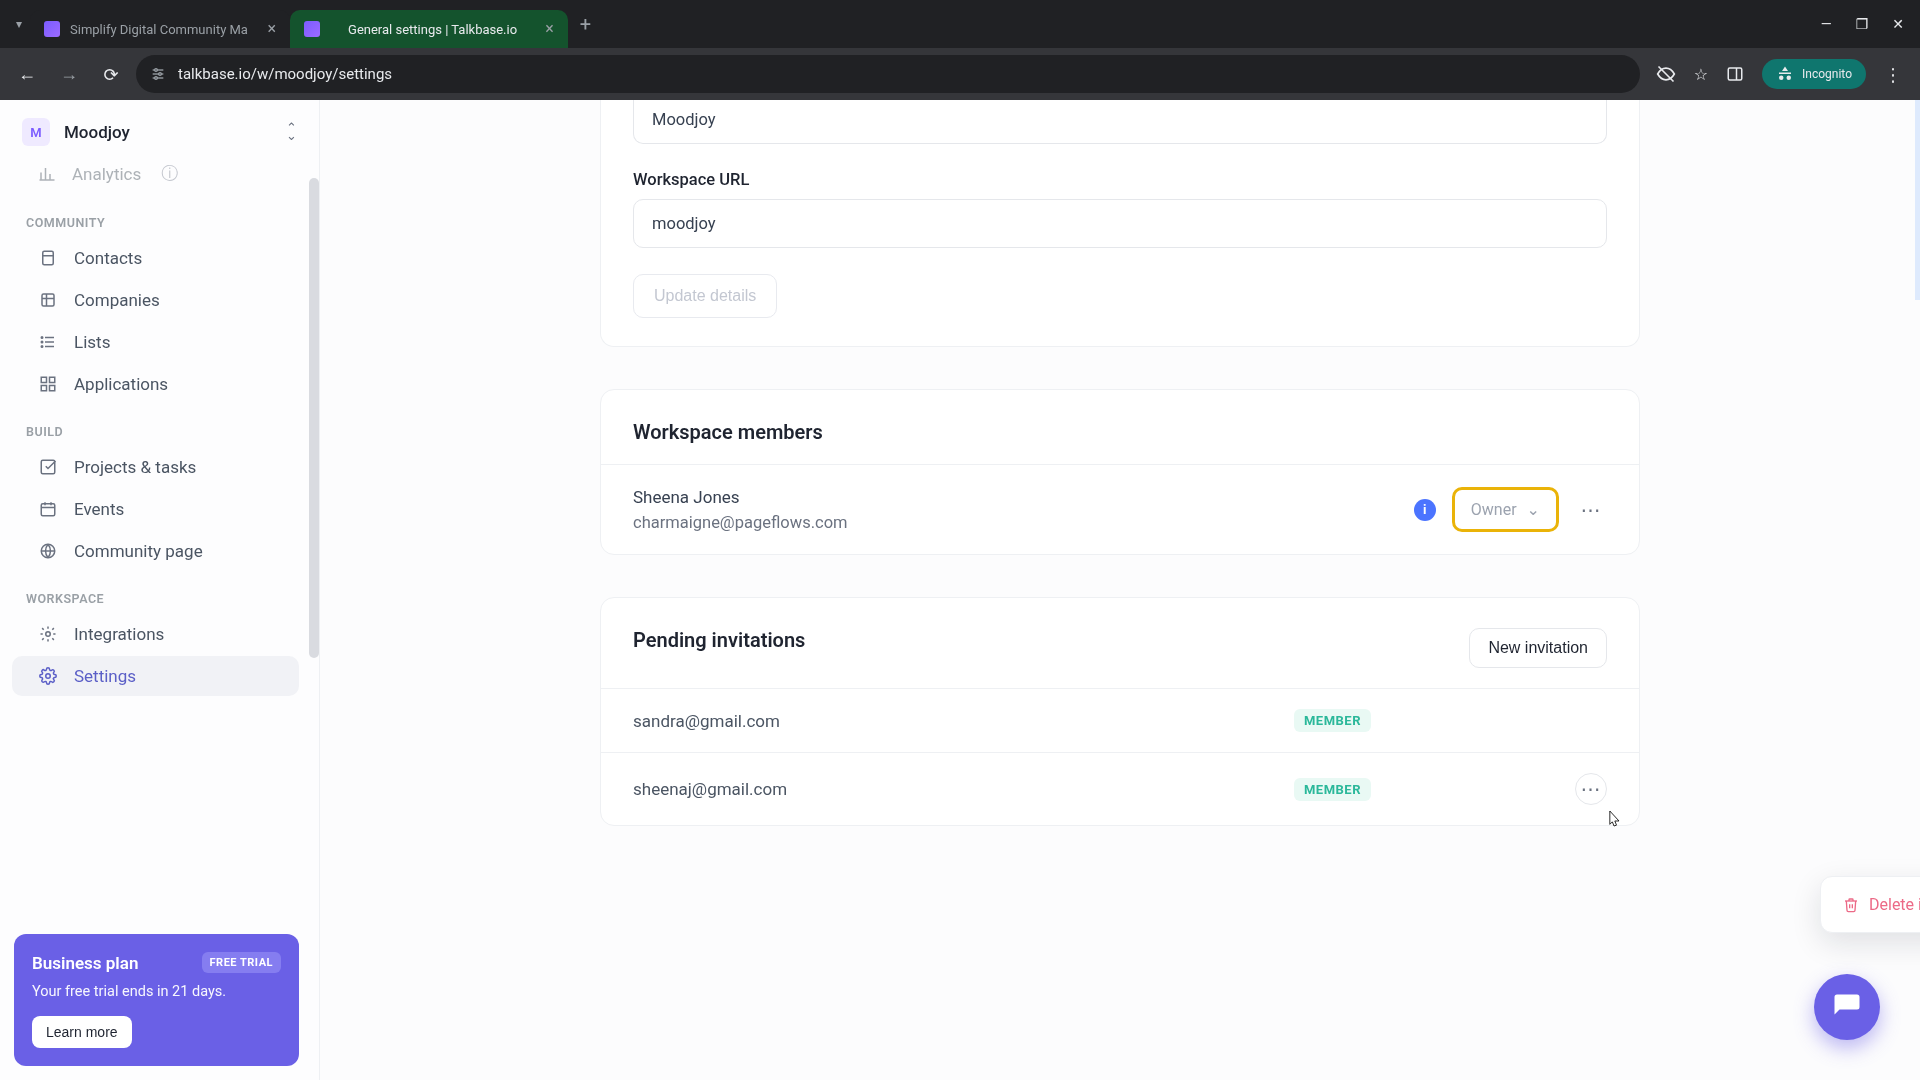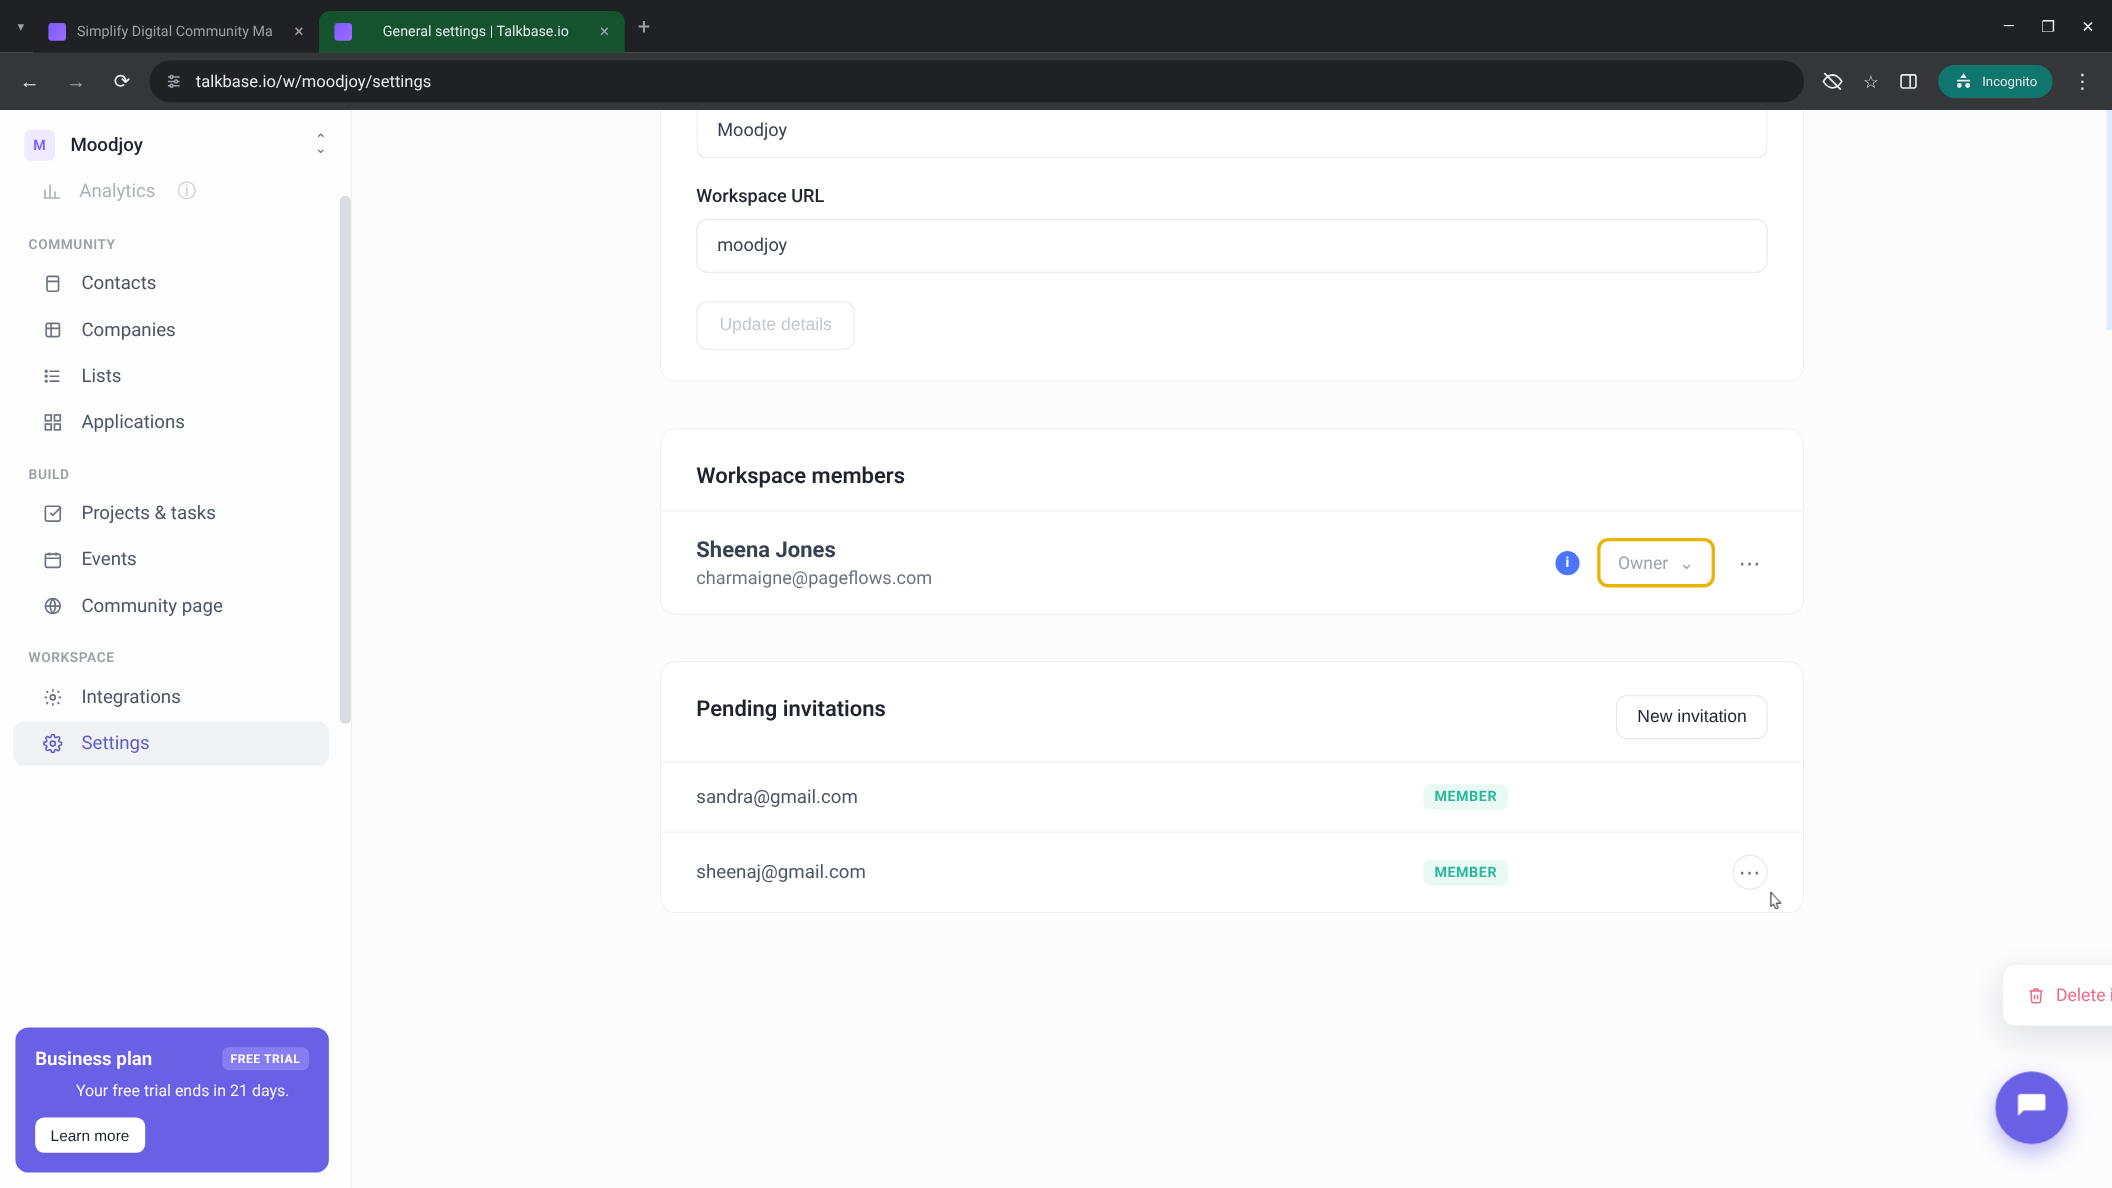--- a/index.html
+++ b/index.html
@@ -42,38 +42,38 @@
 .sb-item-partial { color: #9aa0a6; opacity: .8; padding-top: 0; }
 .sb-item.active { background: #f1f2f6; color: #5b5fc7; }
 .sb-item .sb-icon { width: 20px; display: flex; justify-content: center; color: #6b7280; }
 .sb-item.active .sb-icon { color: #5b5fc7; }
 .sb-section { padding: 18px 26px 6px; font-size: 12.5px; letter-spacing: .5px; color: #9aa0a6; font-weight: 600; }
 
 .promo { position: absolute; bottom: 14px; left: 14px; right: 20px; background: #6a60e6; border-radius: 12px; padding: 18px; color: #fff; }
 .promo-head { display: flex; align-items: center; justify-content: space-between; }
 .promo-title { font-weight: 600; font-size: 17px; }
 .promo-badge { background: #857df0; color: #fff; border-radius: 6px; font-size: 11px; font-weight: 700; letter-spacing: .5px; padding: 4px 8px; }
-.promo-sub { margin-top: 10px; font-size: 14.5px; opacity: .95; margin-left: 37px; }
+.promo-sub { margin-top: 10px; font-size: 14.5px; opacity: .95; }
 .promo-btn { margin-top: 16px; background: #fff; color: #1f2430; border: none; border-radius: 8px; padding: 8px 14px; font-size: 14px; font-weight: 500; }
 
 .main { flex: 1; background: #fcfcfd; overflow: auto; position: relative; }
 .content { max-width: 1040px; margin: 0 0 0 280px; padding-bottom: 80px; }
 .card { background: #fff; border: 1px solid #eef0f3; border-radius: 14px; margin-top: 42px; }
 .card.first { margin-top: 0; border-top: none; border-top-left-radius: 0; border-top-right-radius: 0; }
 
 .field-label { color: #1f2430; font-size: 16.5px; font-weight: 500; padding: 0 32px 10px; }
 .input-like { margin: 0 32px 26px; border: 1px solid #e5e7eb; border-radius: 10px; padding: 14px 18px; color: #374151; font-size: 16.5px; background: #fff; }
 .card.first .input-like.first { border-top: none; border-top-left-radius: 0; border-top-right-radius: 0; margin-top: 0; padding-top: 10px; }
 .update-btn { margin: 0 32px 28px; display: inline-block; border: 1px solid #e8eaef; color: #c3c7d1; background: #fff; border-radius: 10px; padding: 12px 20px; font-size: 16px; text-align: right; }
 
 .section-title { color: #1f2430; font-size: 20px; font-weight: 600; padding: 30px 32px 20px; }
 .row-divider { border-top: 1px solid #eef0f3; }
 .member-row { display: flex; align-items: center; padding: 22px 32px; gap: 16px; }
 .member-info { flex: 1; }
-.member-name { color: #374151; font-size: 20px; font-weight: 700; }
+.member-name { color: #374151; font-size: 17px; font-weight: 400; }
 .member-email { color: #6b7280; font-size: 16.5px; margin-top: 6px; }
 .info-dot { width: 22px; height: 22px; border-radius: 50%; background: #4b74ff; color: #fff; font-size: 13px; font-weight: 700; display: flex; align-items: center; justify-content: center; }
 .role-select { border: 3px solid #eab308; border-radius: 10px; padding: 10px 16px; color: #9ca3af; font-size: 16px; display: flex; align-items: center; gap: 10px; }
 .ellipsis-btn { width: 32px; height: 32px; border-radius: 50%; display: flex; align-items: center; justify-content: center; color: #6b7280; font-size: 20px; letter-spacing: 1px; }
 .ellipsis-btn.outlined { border: 1px solid #e5e7eb; }
 
 .pending-head { display: flex; align-items: flex-start; justify-content: space-between; padding: 30px 32px 20px; }
 .pending-title { color: #1f2430; font-size: 20px; font-weight: 600; }
 .new-inv-btn { border: 1px solid #e5e7eb; border-radius: 10px; padding: 10px 18px; color: #1f2430; font-size: 16px; background: #fff; }
 .inv-row { display: flex; align-items: center; padding: 20px 32px; gap: 16px; }

